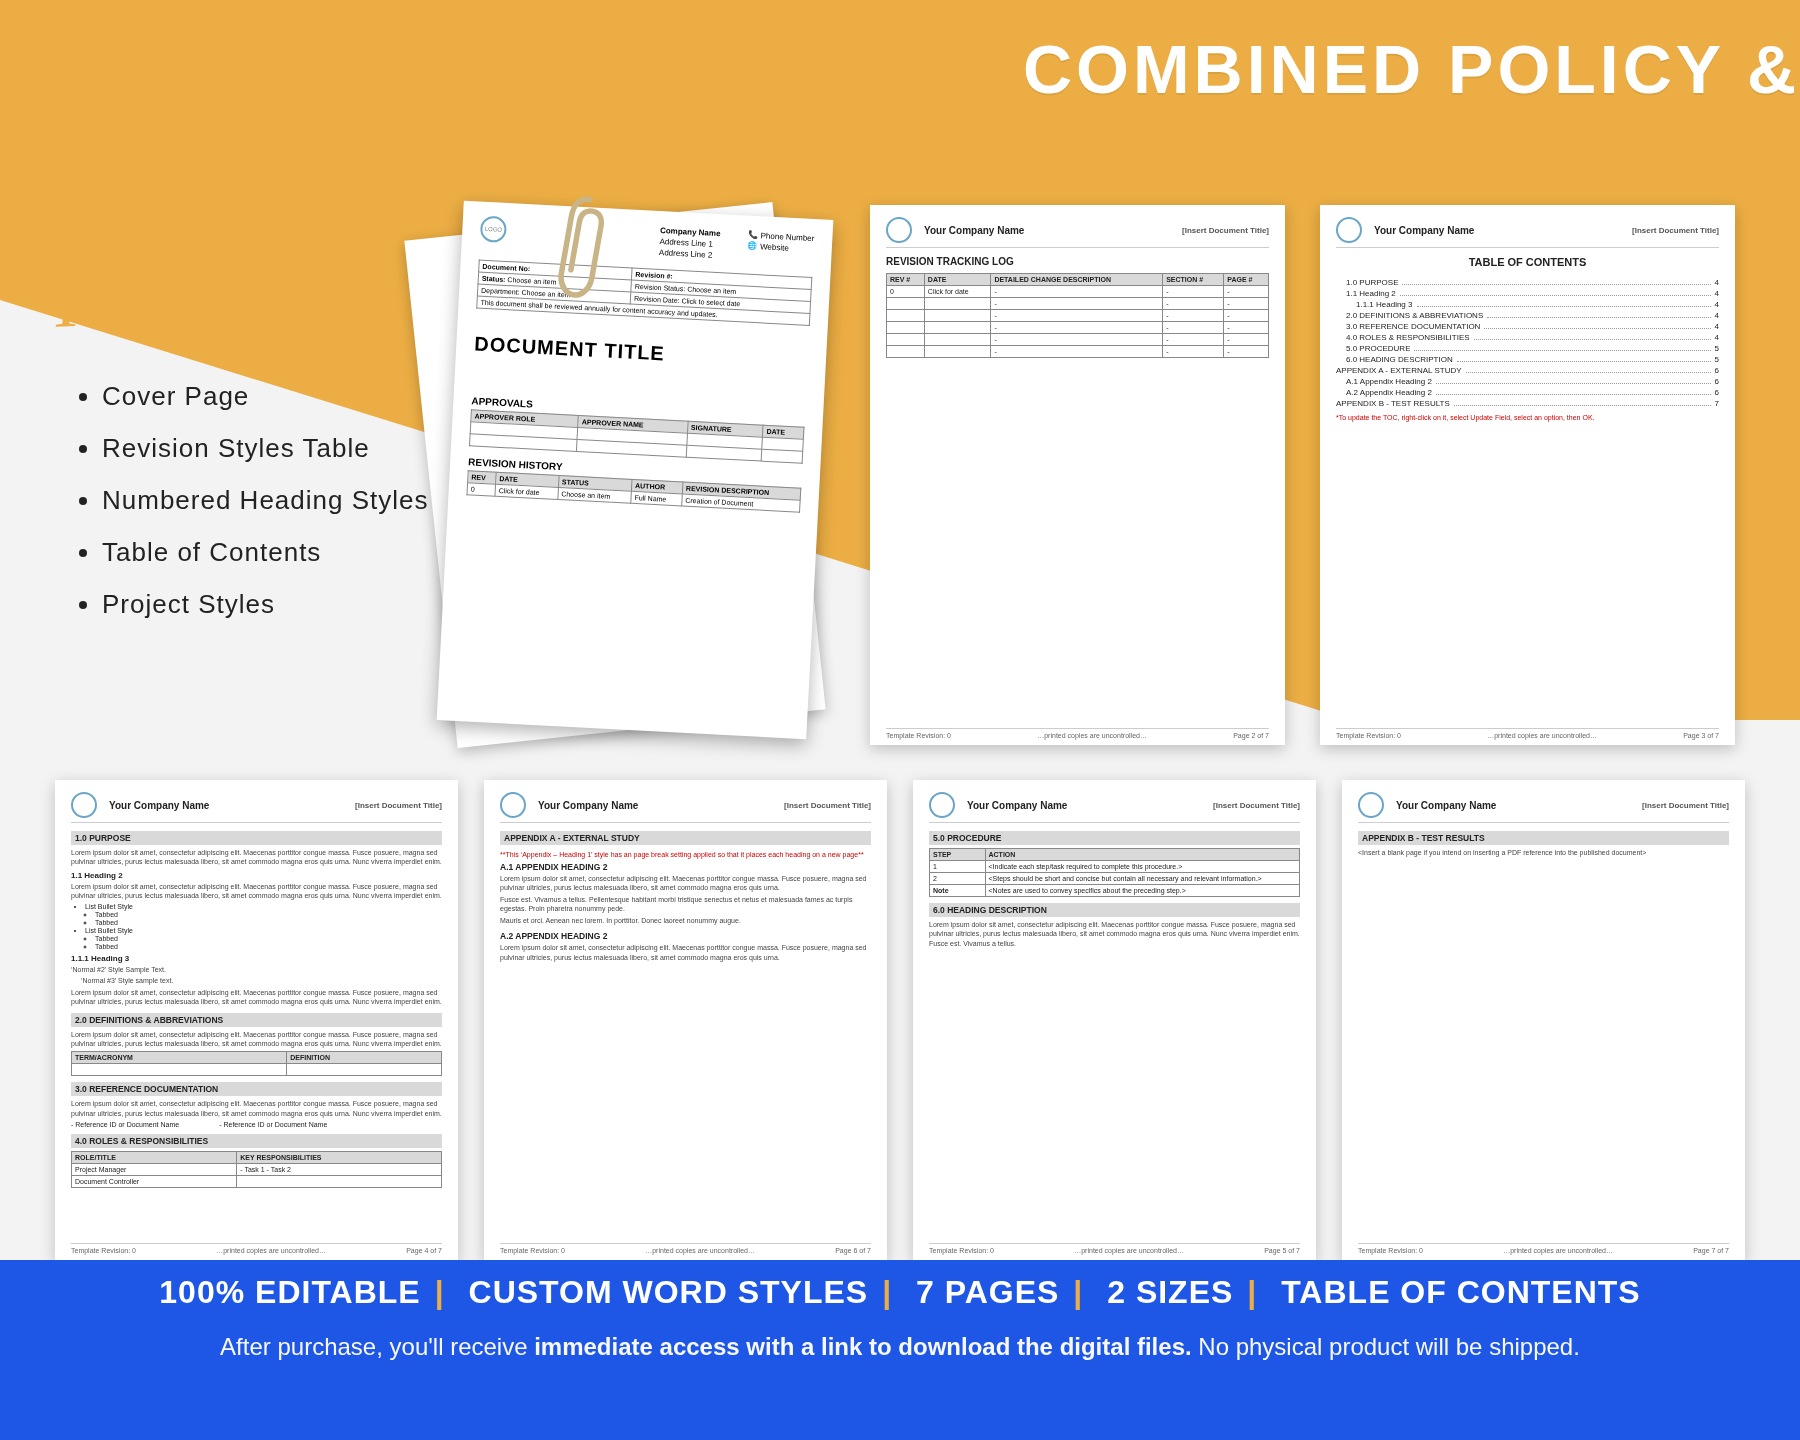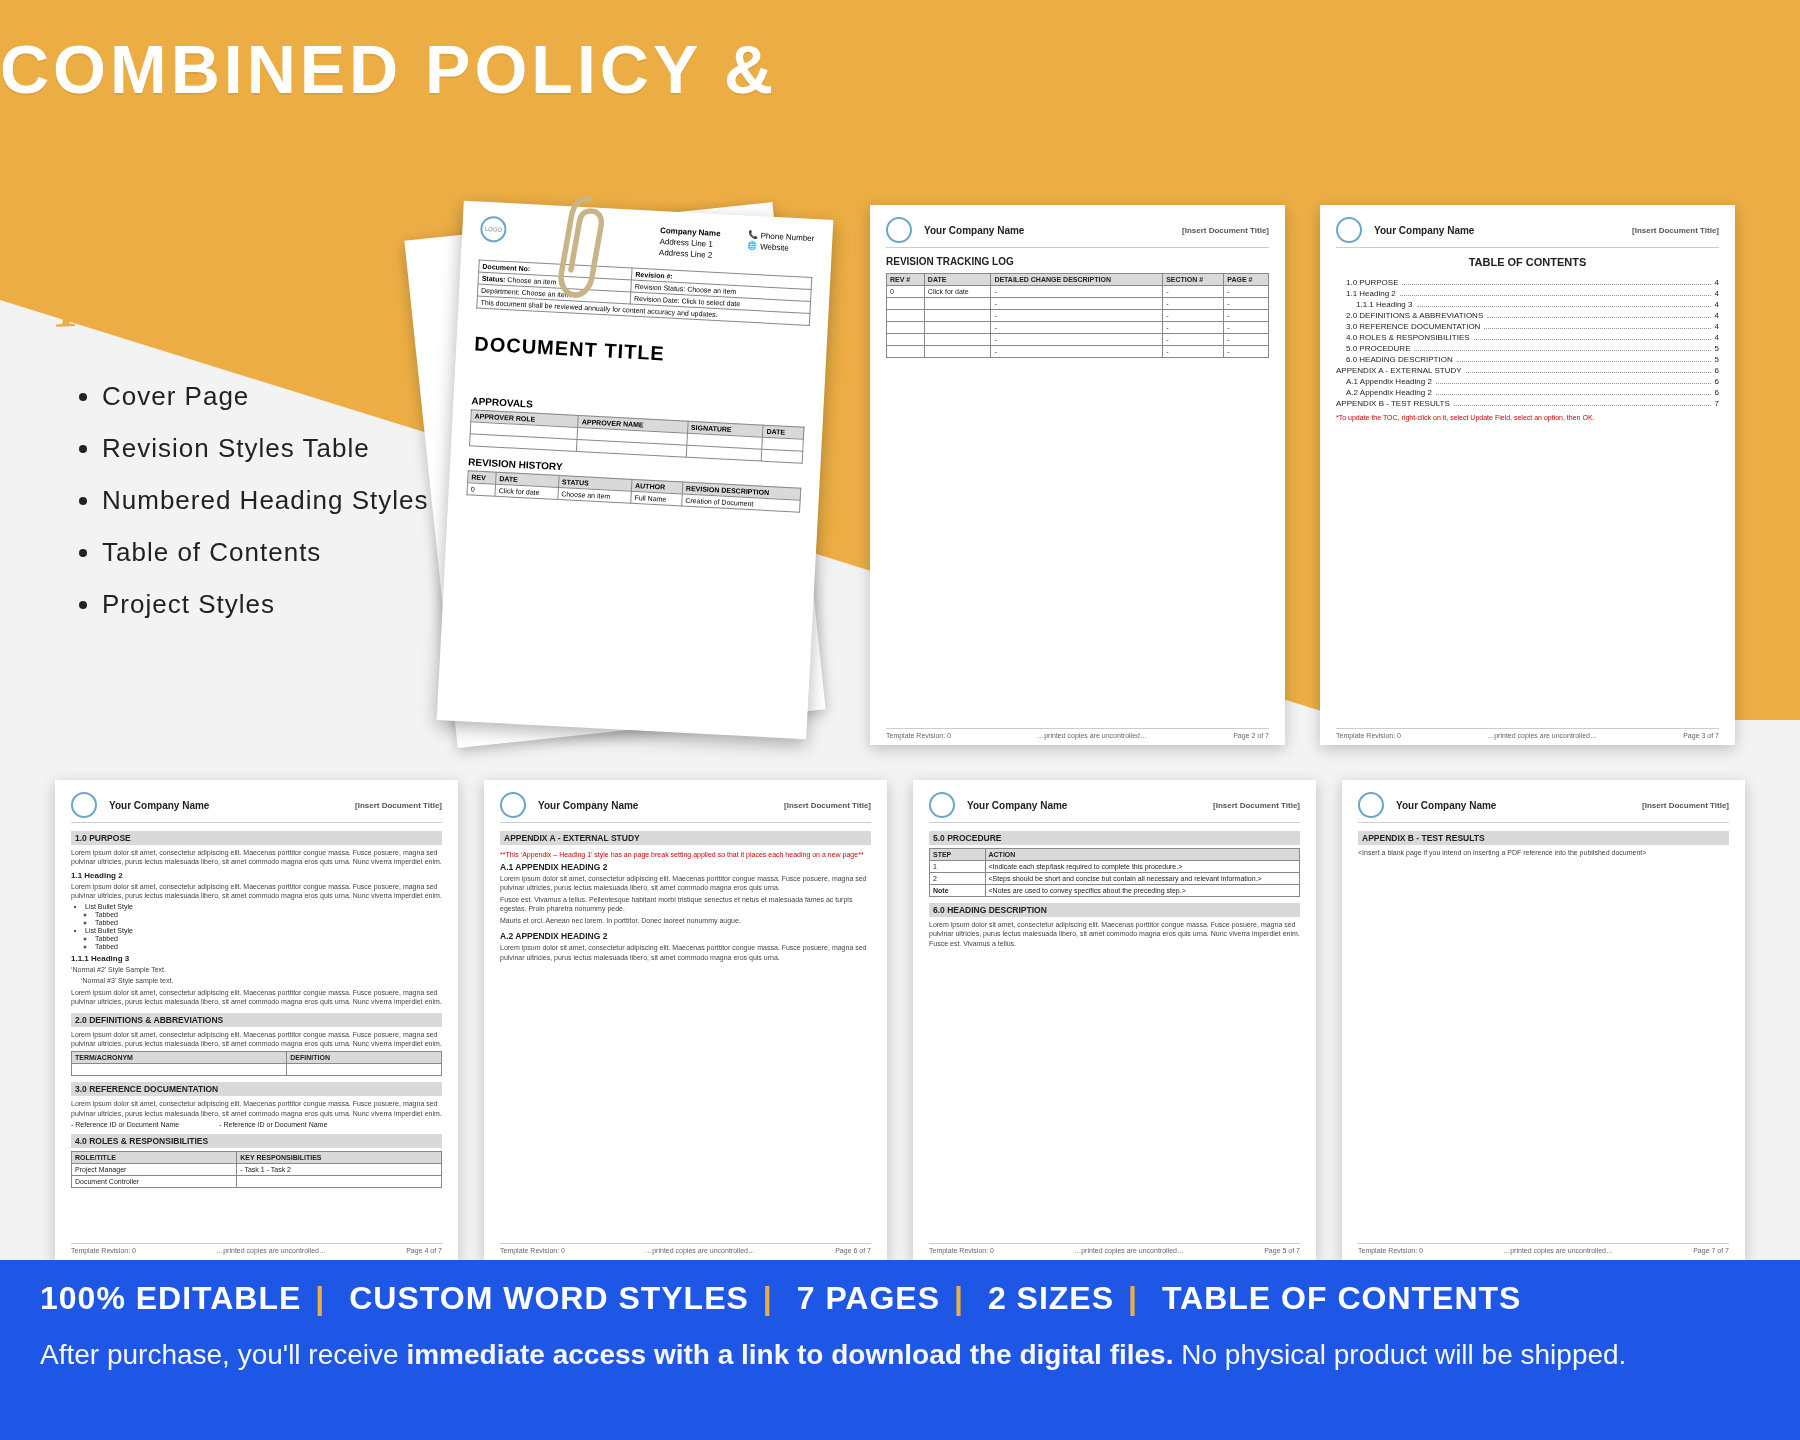--- a/index.html
+++ b/index.html
@@ -26,21 +26,21 @@
     transform: translateY(300px);
   }
   .bg-bottom {
     position: absolute;
     top: 720px; left: 0; right: 0; bottom: 180px;
     background: #f3f3f3;
   }
   .title {
     position: absolute;
     top: 30px; left: 0; right: 0;
-    text-align: left;
+    text-align: right;
     color: #fff;
     font-weight: 800;
     font-size: 68px;
     letter-spacing: 4px;
     line-height: 1.15;
     text-shadow: 0 2px 0 rgba(0,0,0,.07);
     font-family: "Segoe UI", Arial, sans-serif;
   }
   .includes-label {
     position: absolute;
@@ -103,27 +103,27 @@
   .clip svg { width:100%; height:100%; }
   .cover-front .top { display:flex; gap:12px; align-items:flex-start;}
   .cover-front .info { font-size:8px; line-height:1.4;}
   .doc-title { font-size:20px; font-weight:800; letter-spacing:1px; margin:24px 0 40px;}
   
   .bottom-pages { position:absolute; top:780px; left:55px; right:55px; display:flex; gap:26px;}
   .bottom-pages .page { position:relative; width:400px; height:480px; flex:1;}
   
   .banner {
     position:absolute; left:0; right:0; bottom:0; height:180px;
-    background:#1e56e6; color:#fff; text-align:left;
-    padding:20px 40px 0;
+    background:#1e56e6; color:#fff; text-align:center;
+    padding:14px 40px 0;
   }
   .banner .feat { font-size:32px; font-weight:800; letter-spacing:1px;}
   .banner .feat .sep { color:#ecae44; margin:0 14px; font-weight:700;}
   .banner .sub { font-size:30px; margin-top:10px; font-weight:300;}
-  .banner .note { font-size:28px; margin-top:22px; font-weight:300; opacity:.96;}
+  .banner .note { font-size:24px; margin-top:22px; font-weight:300; opacity:.96;}
   .banner .note b { font-weight:600;}
   ul.tiny{margin-left:14px;}
   ul.tiny li{list-style:disc;font-size:7px;margin:1px 0;}
 </style>
 </head>
 <body>
 
 <div class="bg-top"></div>
 <div class="bg-diag"></div>
 <div class="bg-bottom"></div>

